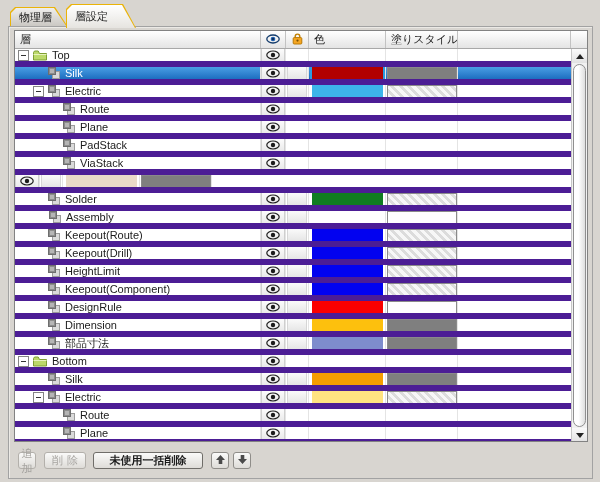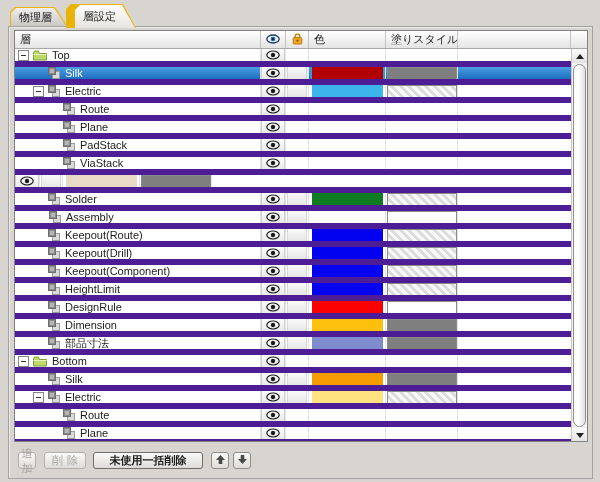--- a/index.html
+++ b/index.html
@@ -7,21 +7,21 @@
   .app{position:relative;width:600px;height:482px;background:#d8d5d0;overflow:hidden;}
 
   
   .tab{position:absolute;clip-path:polygon(0 100%,0 5px,5px 0,calc(100% - 13px) 0,100% 100%);background:#eab308;}
   .tab-inner{position:absolute;left:1px;right:1px;top:1px;bottom:0;
     clip-path:polygon(0 100%,0 5px,5px 0,calc(100% - 13px) 0,100% 100%);
     display:flex;align-items:center;padding-left:8px;font-size:11px;color:#1a1a1a;}
   .tab.inactive{left:10px;top:7px;width:58px;height:20px;z-index:1;}
   .tab.inactive .tab-inner{background:linear-gradient(#efeeec,#c9c6c1);}
   .tab.active{left:66px;top:4px;width:70px;height:24px;z-index:3;}
-  .tab.active .tab-inner{background:linear-gradient(#ffffff,#e6e4e0);margin-left:8px;}
+  .tab.active .tab-inner{background:linear-gradient(#ffffff,#e6e4e0);}
 
   
   .panel{position:absolute;left:8px;top:26px;width:583px;height:451px;border:1px solid #a2a2a2;
     background:#d8d5d0;z-index:2;box-shadow:inset 1px 1px 0 #eceae6;}
 
   
   .table{position:absolute;left:5px;top:3px;width:574px;height:412px;border:1px solid #828282;
     background:#ffffff;box-sizing:border-box;overflow:hidden;}
   .thead{display:flex;height:18px;background:linear-gradient(#ffffff,#e4e4e4);border-bottom:1px solid #a8a8a8;box-sizing:border-box;}
   .th{box-sizing:border-box;border-right:1px solid #c2c2c2;font-size:11px;color:#222;
@@ -531,55 +531,55 @@
                 <span class="minus"></span>
               </span>
 
       <span class="ic ic-layer">
         <svg width="12" height="12" viewBox="0 0 12 12">
                   <rect x="4.5" y="4.5" width="7" height="7" fill="#dadada" stroke="#9b9b9b"></rect>
                   <rect x="0.5" y="0.5" width="7" height="7" fill="#8c8c8c" stroke="#6e6e6e"></rect>
                   <rect x="2" y="2" width="4" height="4" fill="#b5b5b5"></rect>
                 </svg>
       </span>
+      <span class="lbl">HeightLimit</span>
+    </div>
+    <div class="td td-eye">
+      <span class="eyebtn">
+        <span><svg width="14" height="10" viewBox="0 0 14 10">
+                    <ellipse cx="7" cy="5" rx="6.2" ry="4" fill="none" stroke="#1c1c1c" stroke-width="1.2"></ellipse>
+                    <circle cx="7" cy="5" r="2.2" fill="#1c1c1c"></circle>
+                  </svg></span>
+      </span>
+    </div>
+    <div class="td td-lock">
+      <span class="lockbox"></span>
+    </div>
+    <div class="td td-color">
+      <span class="swatch" style="background: rgb(2, 2, 240);"></span>
+    </div>
+    <div class="td td-fill">
+      <span class="fillsw fill-hatch"></span>
+    </div>
+    <div class="td td-extra"></div>
+  </div>
+          <div class="tr">
+    <div class="td td-name" style="padding-left: 18px;">
+      <span class="expander" style="visibility: hidden;">
+                <span class="minus"></span>
+              </span>
+
+      <span class="ic ic-layer">
+        <svg width="12" height="12" viewBox="0 0 12 12">
+                  <rect x="4.5" y="4.5" width="7" height="7" fill="#dadada" stroke="#9b9b9b"></rect>
+                  <rect x="0.5" y="0.5" width="7" height="7" fill="#8c8c8c" stroke="#6e6e6e"></rect>
+                  <rect x="2" y="2" width="4" height="4" fill="#b5b5b5"></rect>
+                </svg>
+      </span>
       <span class="lbl">Keepout(Component)</span>
-    </div>
-    <div class="td td-eye">
-      <span class="eyebtn">
-        <span><svg width="14" height="10" viewBox="0 0 14 10">
-                    <ellipse cx="7" cy="5" rx="6.2" ry="4" fill="none" stroke="#1c1c1c" stroke-width="1.2"></ellipse>
-                    <circle cx="7" cy="5" r="2.2" fill="#1c1c1c"></circle>
-                  </svg></span>
-      </span>
-    </div>
-    <div class="td td-lock">
-      <span class="lockbox"></span>
-    </div>
-    <div class="td td-color">
-      <span class="swatch" style="background: rgb(2, 2, 240);"></span>
-    </div>
-    <div class="td td-fill">
-      <span class="fillsw fill-hatch"></span>
-    </div>
-    <div class="td td-extra"></div>
-  </div>
-          <div class="tr">
-    <div class="td td-name" style="padding-left: 18px;">
-      <span class="expander" style="visibility: hidden;">
-                <span class="minus"></span>
-              </span>
-
-      <span class="ic ic-layer">
-        <svg width="12" height="12" viewBox="0 0 12 12">
-                  <rect x="4.5" y="4.5" width="7" height="7" fill="#dadada" stroke="#9b9b9b"></rect>
-                  <rect x="0.5" y="0.5" width="7" height="7" fill="#8c8c8c" stroke="#6e6e6e"></rect>
-                  <rect x="2" y="2" width="4" height="4" fill="#b5b5b5"></rect>
-                </svg>
-      </span>
-      <span class="lbl">HeightLimit</span>
     </div>
     <div class="td td-eye">
       <span class="eyebtn">
         <span><svg width="14" height="10" viewBox="0 0 14 10">
                     <ellipse cx="7" cy="5" rx="6.2" ry="4" fill="none" stroke="#1c1c1c" stroke-width="1.2"></ellipse>
                     <circle cx="7" cy="5" r="2.2" fill="#1c1c1c"></circle>
                   </svg></span>
       </span>
     </div>
     <div class="td td-lock">

